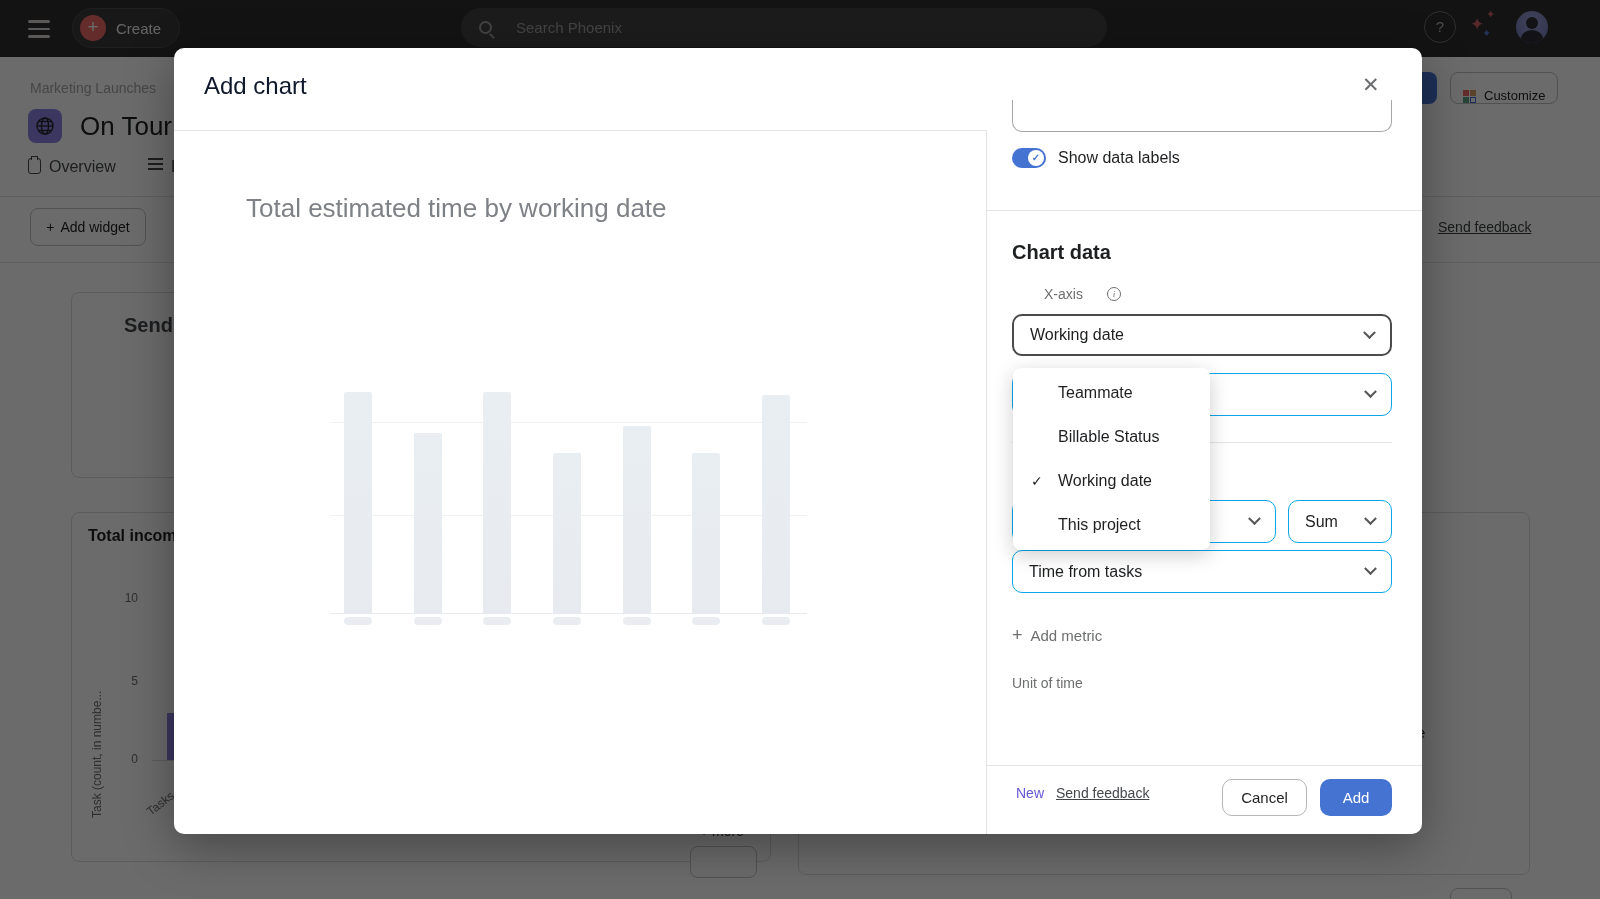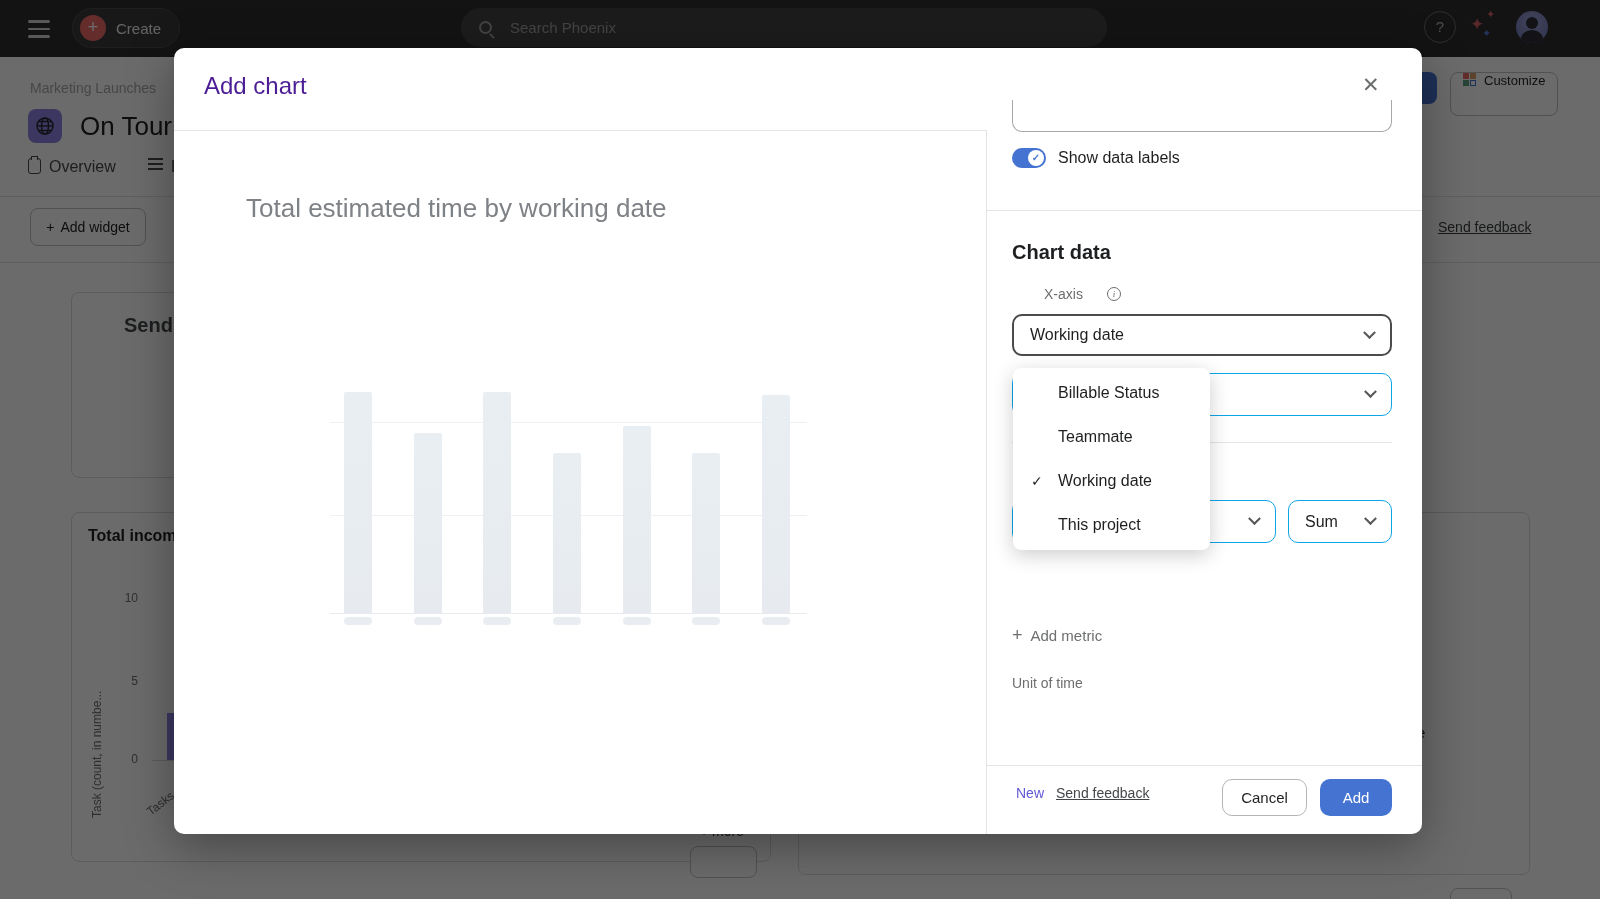--- a/index.html
+++ b/index.html
@@ -10,21 +10,21 @@
   
   #page { position:absolute; inset:0; background:#ffffff; }
   #topbar { position:absolute; left:0; top:0; width:1600px; height:57px; background:#2e2e30; }
   .hamburger span { display:block; width:22px; height:2.5px; background:#d6d3d2; border-radius:2px; margin-bottom:5px; }
   #create-btn { position:absolute; left:72px; top:8px; height:40px; padding:0 18px 0 7px; border-radius:20px;
     background:#3a3a3c; border:1px solid #4a4a4c; display:flex; align-items:center; gap:10px; }
   #create-btn .plus-circle { width:26px; height:26px; border-radius:50%; background:#f06a6a; color:#fff;
     font-size:18px; line-height:25px; text-align:center; font-weight:500; }
   #create-btn .lbl { color:#f1efee; font-size:15px; }
   #search { position:absolute; left:461px; top:8px; width:646px; height:39px; border-radius:20px; background:#434346;
-    display:flex; align-items:center; padding-left:18px; gap:18px; }
+    display:flex; align-items:center; padding-left:18px; gap:24px; }
   .mag { width:13px; height:13px; border:2px solid #a2a0a2; border-radius:50%; position:relative; }
   .mag:after { content:""; position:absolute; width:2px; height:6px; background:#a2a0a2; left:10px; top:10px; transform:rotate(-45deg); }
   #search .ph { color:#a2a0a2; font-size:15px; }
   #help-btn { position:absolute; left:1424px; top:11px; width:32px; height:32px; border:1.5px solid #6f6f71;
     border-radius:50%; color:#b5b4b6; font-size:15px; text-align:center; line-height:29px; }
   .spark { position:absolute; font-size:15px; }
   #avatar { position:absolute; left:1516px; top:11px; width:32px; height:32px; border-radius:50%;
     background:radial-gradient(circle at 50% 35%, #9aa2d6, #6f76b4); overflow:hidden; }
 
   .breadcrumb { left:30px; top:80px; font-size:14px; color:#a8a8aa; }
@@ -34,22 +34,22 @@
   .tab { top:158px; display:flex; align-items:flex-start; gap:8px; font-size:16px; color:#44484b; }
   .clip-ic { width:13px; height:16px; border:1.5px solid #44484b; border-radius:3px; position:relative; }
   .clip-ic:before { content:""; position:absolute; left:2px; top:-3px; width:5px; height:3px; border:1.5px solid #44484b; border-bottom:none; background:#fff; }
   .list-ic { width:15px; height:12px; border-top:2px solid #44484b; border-bottom:2px solid #44484b; position:relative; }
   .list-ic:before { content:""; position:absolute; left:0; top:3px; width:15px; height:2px; background:#44484b; }
   .hdiv { height:1px; background:#e3e3e5; }
   #add-widget { left:30px; top:208px; width:116px; height:38px; border:1px solid #c3c0c1; border-radius:8px;
     background:#fff; display:flex; align-items:center; justify-content:center; gap:6px; font-size:14px; color:#1e1f21; }
   #send-feedback-top { left:1438px; top:219px; font-size:14px; color:#3a3d3f; text-decoration:underline; }
   #share-btn { left:1362px; top:72px; width:75px; height:32px; border-radius:8px; background:#4573d2; }
-  #customize-btn { left:1450px; top:72px; height:44px; padding:0 12px; border:1px solid #c3c0c1; border-radius:8px;
-    background:#fff; display:flex; align-items:flex-start; gap:8px; font-size:13px; color:#1e1f21; }
+  #customize-btn { left:1450px; top:72px; height:32px; padding:0 12px; border:1px solid #c3c0c1; border-radius:8px;
+    background:#fff; display:flex; align-items:flex-end; gap:8px; font-size:13px; color:#1e1f21; }
   .cgrid { width:13px; height:13px; display:grid; grid-template-columns:6px 6px; grid-template-rows:6px 6px; gap:1px; }
   .cgrid i { display:block; }
 
   .card { position:absolute; background:#fff; border:1px solid #dcdcde; border-radius:8px; }
   #card1-title { left:124px; top:314px; font-size:20px; font-weight:600; color:#44484b; }
   #card2-title { left:88px; top:527px; font-size:16px; font-weight:600; color:#1e1f21; }
   #bg-ylabel { left:90px; top:578px; height:240px; writing-mode:vertical-rl; transform:rotate(180deg);
     font-size:12px; color:#6d6e6f; white-space:nowrap; }
   .ytick { left:112px; width:26px; text-align:right; font-size:12px; color:#6d6e6f; }
   #bg-baseline { left:152px; top:760px; width:600px; height:1px; background:#d9d9db; }
@@ -60,21 +60,21 @@
   .ghost-btn { border:1px solid #c6c3c4; border-radius:8px; background:#fff; }
   .frag { left:1417px; color:#1e1f21; }
 
   
   #overlay { position:absolute; inset:0; background:rgba(0,0,0,0.58); z-index:50; }
 
   
   #modal { position:absolute; left:174px; top:48px; width:1248px; height:786px; background:#fff; border-radius:10px;
     box-shadow:0 12px 48px rgba(0,0,0,.35); z-index:100; }
   #modal .m-abs { position:absolute; }
-  #modal-title { left:30px; top:24px; font-size:24px; font-weight:500; color:#4c1d95; }
+  #modal-title { left:30px; top:24px; font-size:24px; font-weight:500; color:#0f172a; }
   #modal-close { left:1188px; top:26px; font-size:21px; color:#6d6e6f; line-height:1; }
   #hdr-div { left:0; top:82px; width:812px; height:1px; background:#e4e4e6; }
   #vert-div { left:812px; top:82px; width:1px; height:704px; background:#e4e4e6; }
 
   
   #preview-title { left:72px; top:145px; font-size:26px; color:#7e8185; }
   .gline { left:156px; width:477px; height:1px; background:#eef0f3; }
   #base-line { left:156px; top:565px; width:477px; height:1px; background:#e7eaee; }
   #preview-bars, #preview-pills { left:170px; width:446px; display:flex; justify-content:space-between; }
   #preview-bars { top:340px; height:225px; align-items:flex-end; }
@@ -267,40 +267,44 @@
     <span class="chev"></span>
   </div>
   <div class="m-abs" id="panel-div2"></div>
   <div class="dd m-abs" id="dd-row-left">
     <span class="chev"></span>
   </div>
   <div class="dd m-abs" id="dd-sum">
     <span>Sum</span>
     <span class="chev"></span>
   </div>
+  <div class="dd m-abs" id="dd-metric">
+    <span>Time from tasks</span>
+    <span class="chev"></span>
+  </div>
   <div class="m-abs" id="add-metric">
     <span style="font-size:18px;">+</span>
     <span>Add metric</span>
   </div>
   <div class="m-abs" id="unit-label">Unit of time</div>
 
   <div class="m-abs" id="footer-div"></div>
   <div class="m-abs" id="footer-new">New</div>
   <div class="m-abs" id="footer-feedback">Send feedback</div>
   <div class="m-abs" id="cancel-btn">Cancel</div>
   <div class="m-abs" id="add-btn">Add</div>
 
   <div id="menu">
       <div class="menu-item">
         <span class="chk"></span>
-        <span>Billable Status</span>
+        <span>Teammate</span>
       </div>
       <div class="menu-item">
         <span class="chk"></span>
-        <span>Teammate</span>
+        <span>Billable Status</span>
       </div>
       <div class="menu-item">
         <span class="chk">✓</span>
         <span>Working date</span>
       </div>
       <div class="menu-item">
         <span class="chk"></span>
         <span>This project</span>
       </div>
     </div>

